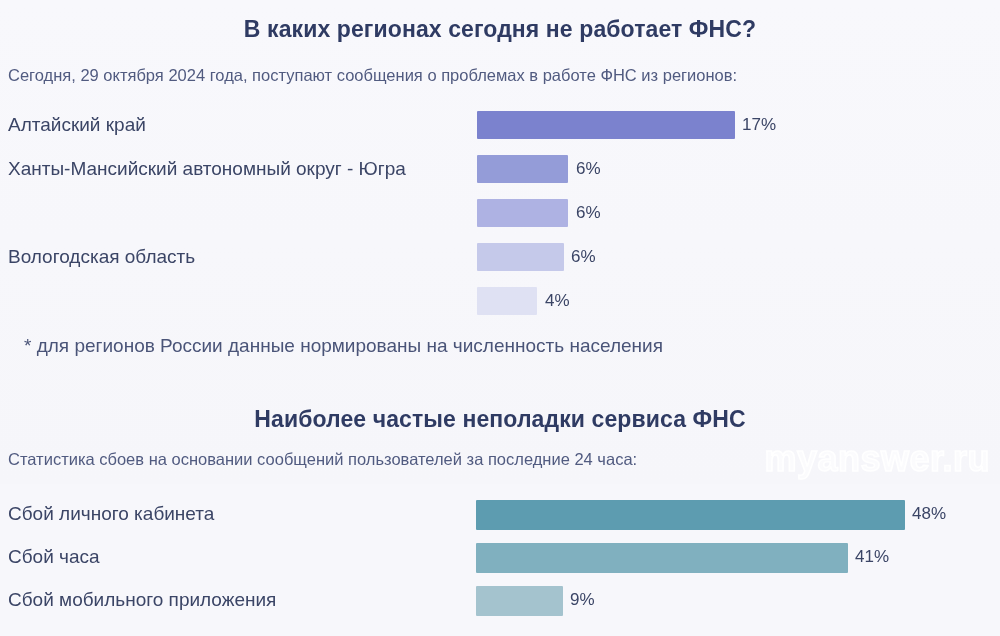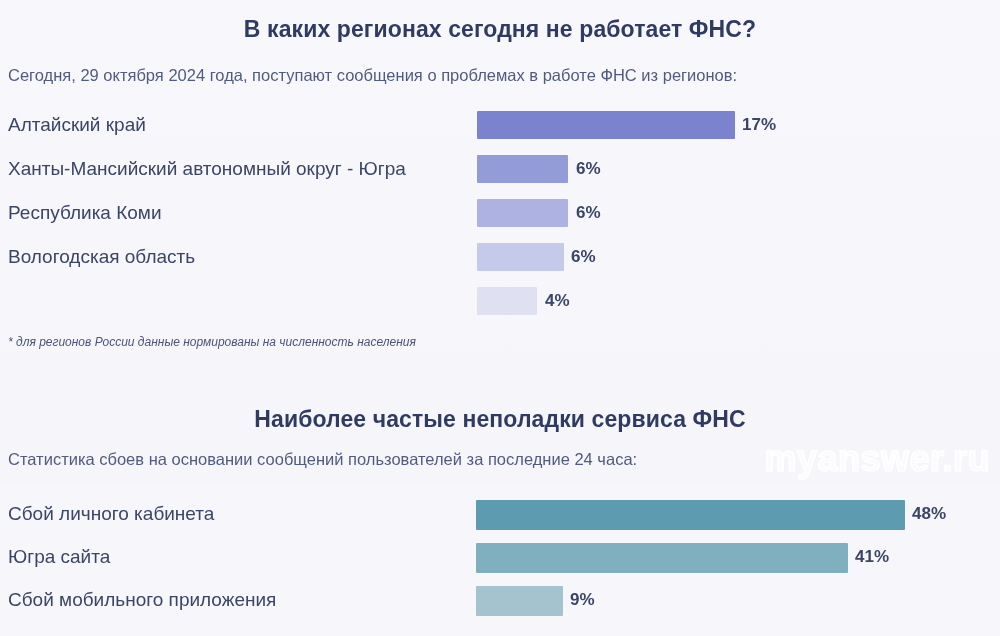--- a/index.html
+++ b/index.html
@@ -36,23 +36,22 @@
   }
   .chart-subtitle {
     position: absolute;
     left: 8px;
     font-size: 16.5px;
     color: #515b80;
     white-space: nowrap;
   }
   .chart-footnote {
     position: absolute;
-    left: 8px;
-    font-size: 12px;
-    font-style: italic;
+    left: 24px;
+    font-size: 19px;
     color: #4a5478;
     white-space: nowrap;
   }
 
   
   .bar-row {
     position: absolute;
     left: 0;
     width: 1000px;
     height: 34px;
@@ -77,21 +76,21 @@
     top: 3px;
     height: 28px;
     border-radius: 1px;
   }
   .bar-value {
     position: absolute;
     top: 0;
     height: 34px;
     line-height: 34px;
     font-size: 17px;
-    font-weight: bold;
+    font-weight: normal;
     color: #3b4566;
     white-space: nowrap;
   }
 
   
   .chart2 .bar-label { font-size: 19px; color: #3b4566; }
   .chart2 .bar-fill { top: 3px; height: 30px; }
 
   
   .watermark {
@@ -129,21 +128,20 @@
 
     <div class="bar-row" style="top:152px;">
       <span class="bar-label">Ханты-Мансийский автономный округ - Югра</span>
       <span class="bar-track" style="left:477px;">
         <span class="bar-fill" style="left:0; width:91px; background:#949cd8;"></span>
       </span>
       <span class="bar-value" style="left:576px;">6%</span>
     </div>
 
     <div class="bar-row" style="top:196px;">
-      <span class="bar-label">Республика Коми</span>
       <span class="bar-track" style="left:477px;">
         <span class="bar-fill" style="left:0; width:91px; background:#aeb2e3;"></span>
       </span>
       <span class="bar-value" style="left:576px;">6%</span>
     </div>
 
     <div class="bar-row" style="top:240px;">
       <span class="bar-label">Вологодская область</span>
       <span class="bar-track" style="left:477px;">
         <span class="bar-fill" style="left:0; width:87px; background:#c5c9ea;"></span>
@@ -168,21 +166,21 @@
 
     <div class="bar-row" style="top:497px;">
       <span class="bar-label">Сбой личного кабинета</span>
       <span class="bar-track" style="left:476px;">
         <span class="bar-fill" style="left:0; width:429px; background:#5d9cb0;"></span>
       </span>
       <span class="bar-value" style="left:912px;">48%</span>
     </div>
 
     <div class="bar-row" style="top:540px;">
-      <span class="bar-label">Югра сайта</span>
+      <span class="bar-label">Сбой часа</span>
       <span class="bar-track" style="left:476px;">
         <span class="bar-fill" style="left:0; width:372px; background:#80b0bf;"></span>
       </span>
       <span class="bar-value" style="left:855px;">41%</span>
     </div>
 
     <div class="bar-row" style="top:583px;">
       <span class="bar-label">Сбой мобильного приложения</span>
       <span class="bar-track" style="left:476px;">
         <span class="bar-fill" style="left:0; width:87px; background:#a4c3ce;"></span>

